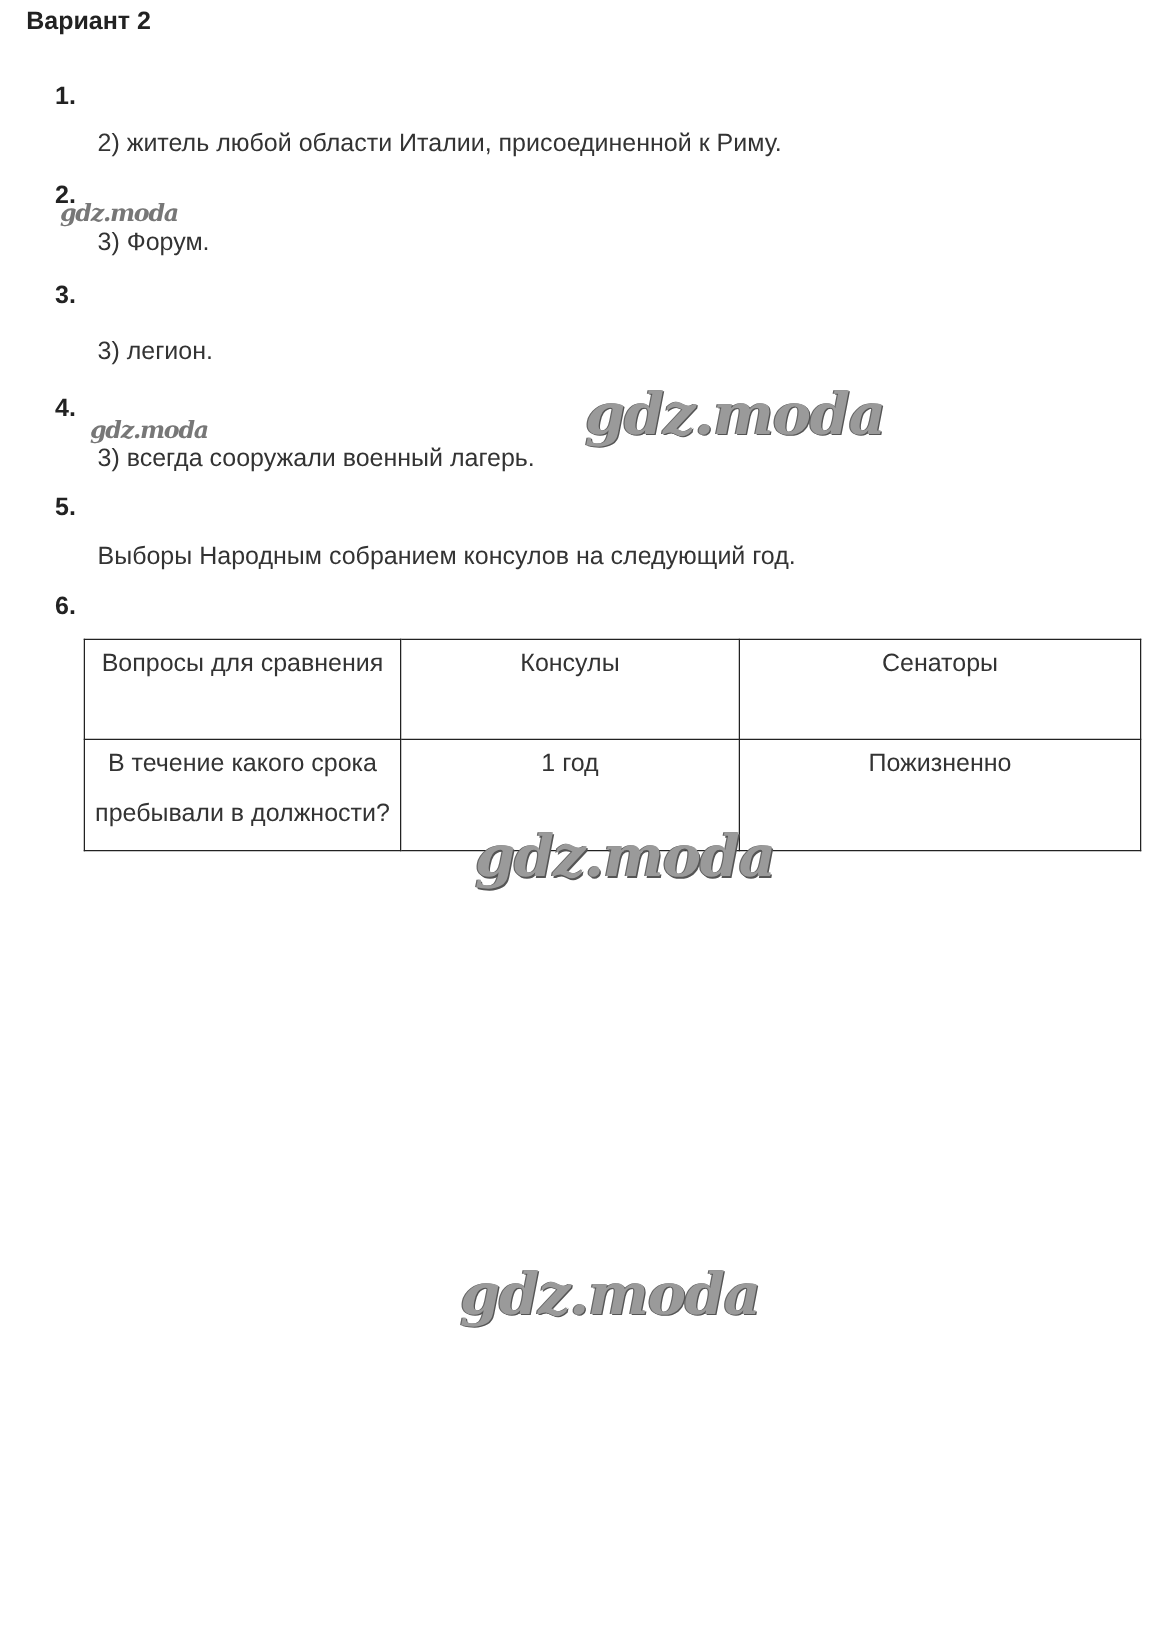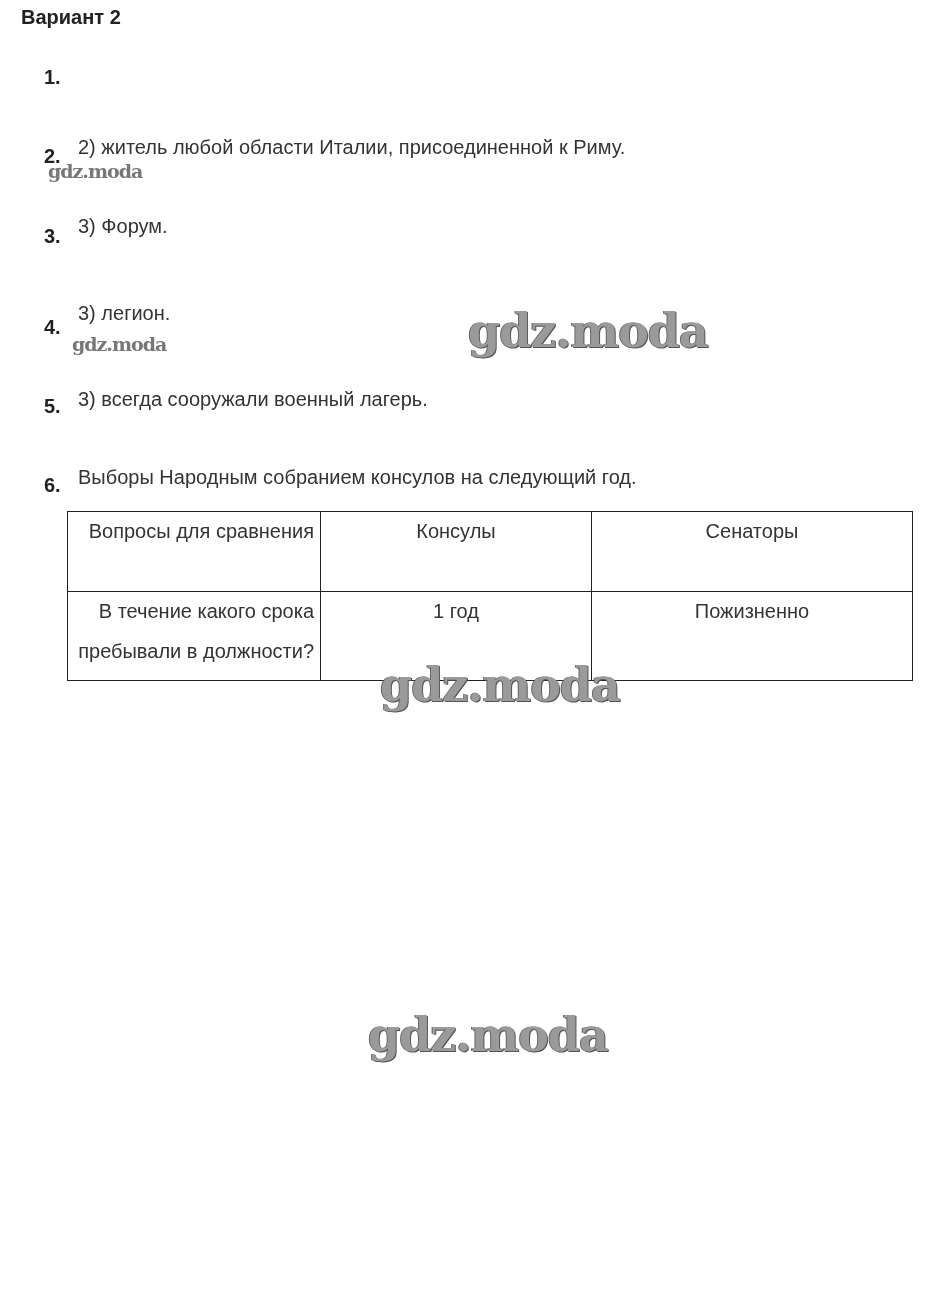--- a/index.html
+++ b/index.html
@@ -1,28 +1,28 @@
 <!DOCTYPE html>
 <html><head>
 <meta charset="utf-8">
 <style>
   html, body { margin:0; padding:0; background:#ffffff; }
   body { width:925px; height:1309px; position:relative; overflow:hidden;
          font-family:"Liberation Sans", sans-serif; color:#333333; }
   .title { position:absolute; left:9px; top:6px; font-size:20px; font-weight:bold; color:#222;margin-left:12px; }
   .qnum { position:absolute; left:44px; font-size:20px; font-weight:bold; color:#222; }
-  .ans { position:absolute; left:78px; font-size:20px; color:#333; white-space:nowrap;margin-top:32px; }
+  .ans { position:absolute; left:78px; font-size:20px; color:#333; white-space:nowrap; }
   .wm { position:absolute; font-family:"DejaVu Serif", serif; font-weight:bold; color:#8a8a8a;
-        letter-spacing:-1px; white-space:nowrap; }
+        letter-spacing:-1px; white-space:nowrap;font-style:italic; }
   .wm.small { font-size:19px; color:#777; }
   .wm.big { font-size:46px; color:#9a9a9a; text-shadow:1px 1px 0 #555, -1px 0 0 #666; }
   table { position:absolute; left:67px; top:511px; border-collapse:collapse; table-layout:fixed; }
   td { border:1px solid #222; vertical-align:top; text-align:center; font-size:20px;
        line-height:39.5px; color:#333; padding:0 6px; }
-  td.c1 { width:240px;text-align:right; } td.c2 { width:258px; } td.c3 { width:308px; }
+  td.c1 { width:240px; } td.c2 { width:258px; } td.c3 { width:308px; }
   tr.last td { border-bottom:none; }
 </style>
 </head>
 <body>
 
 <div class="title">Вариант 2</div>
 
 <div class="qnum" style="top:66px">1.</div>
 <div class="ans" style="top:104px">2) житель любой области Италии, присоединенной к Риму.</div>
 

